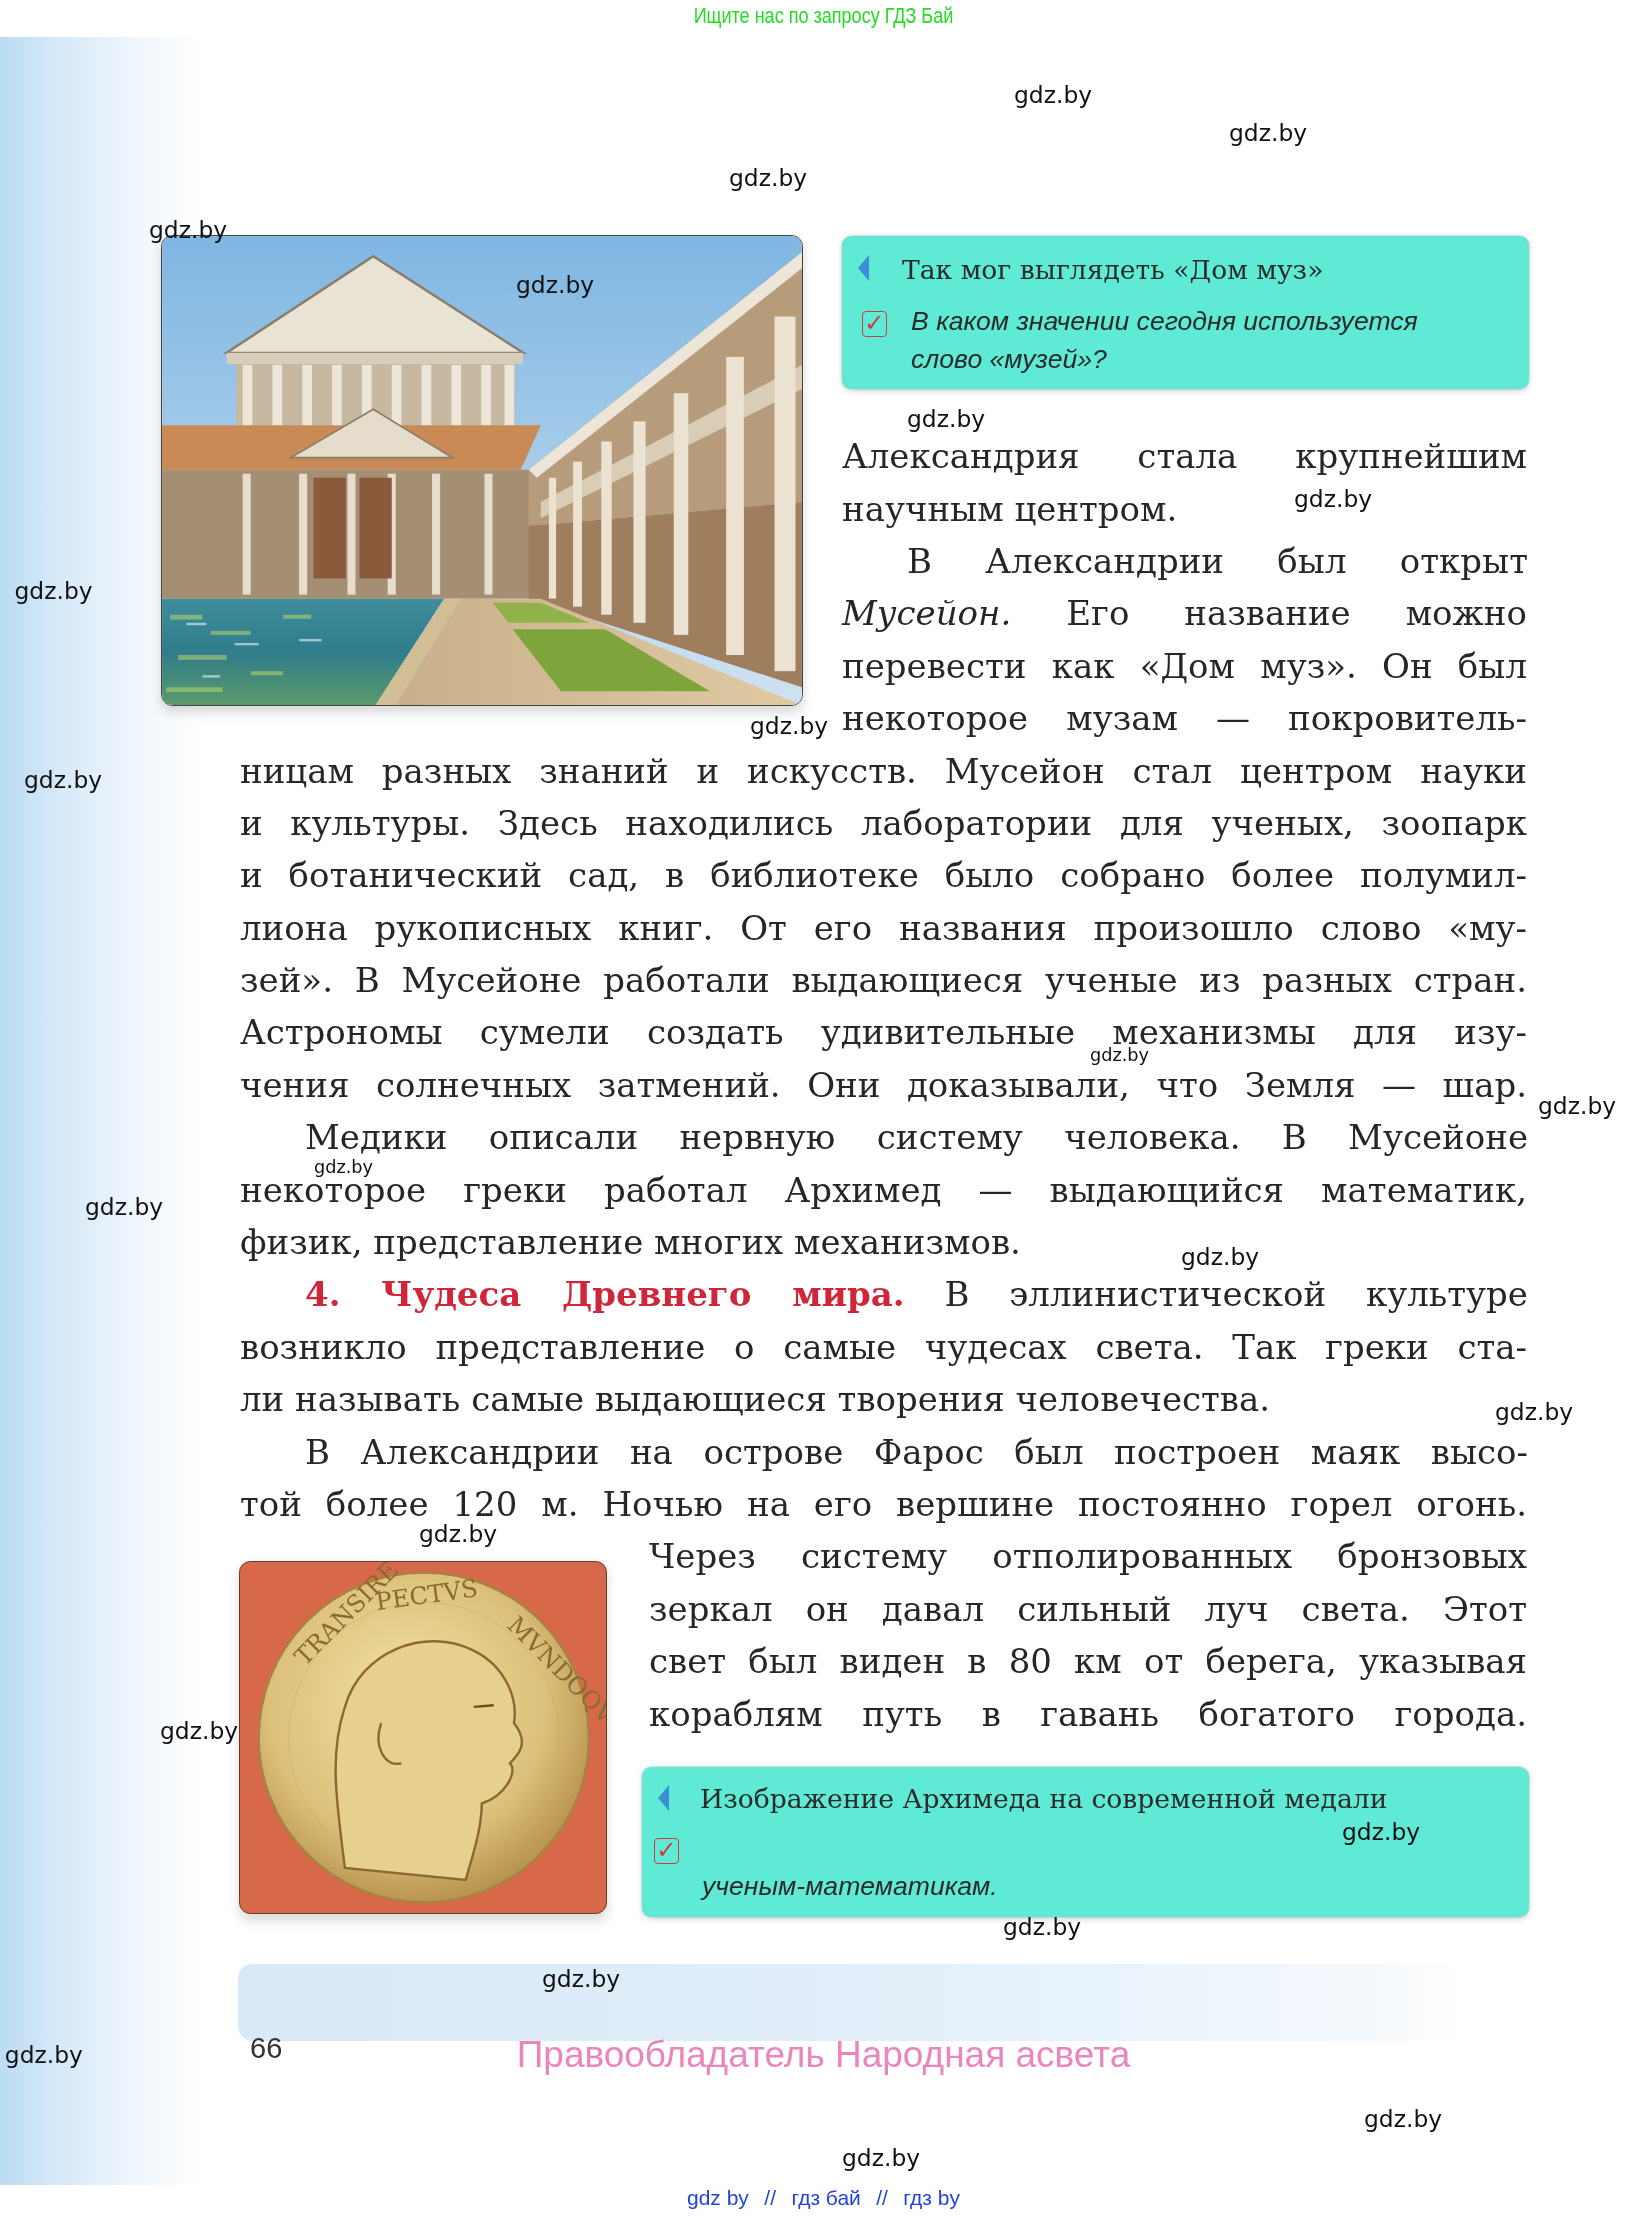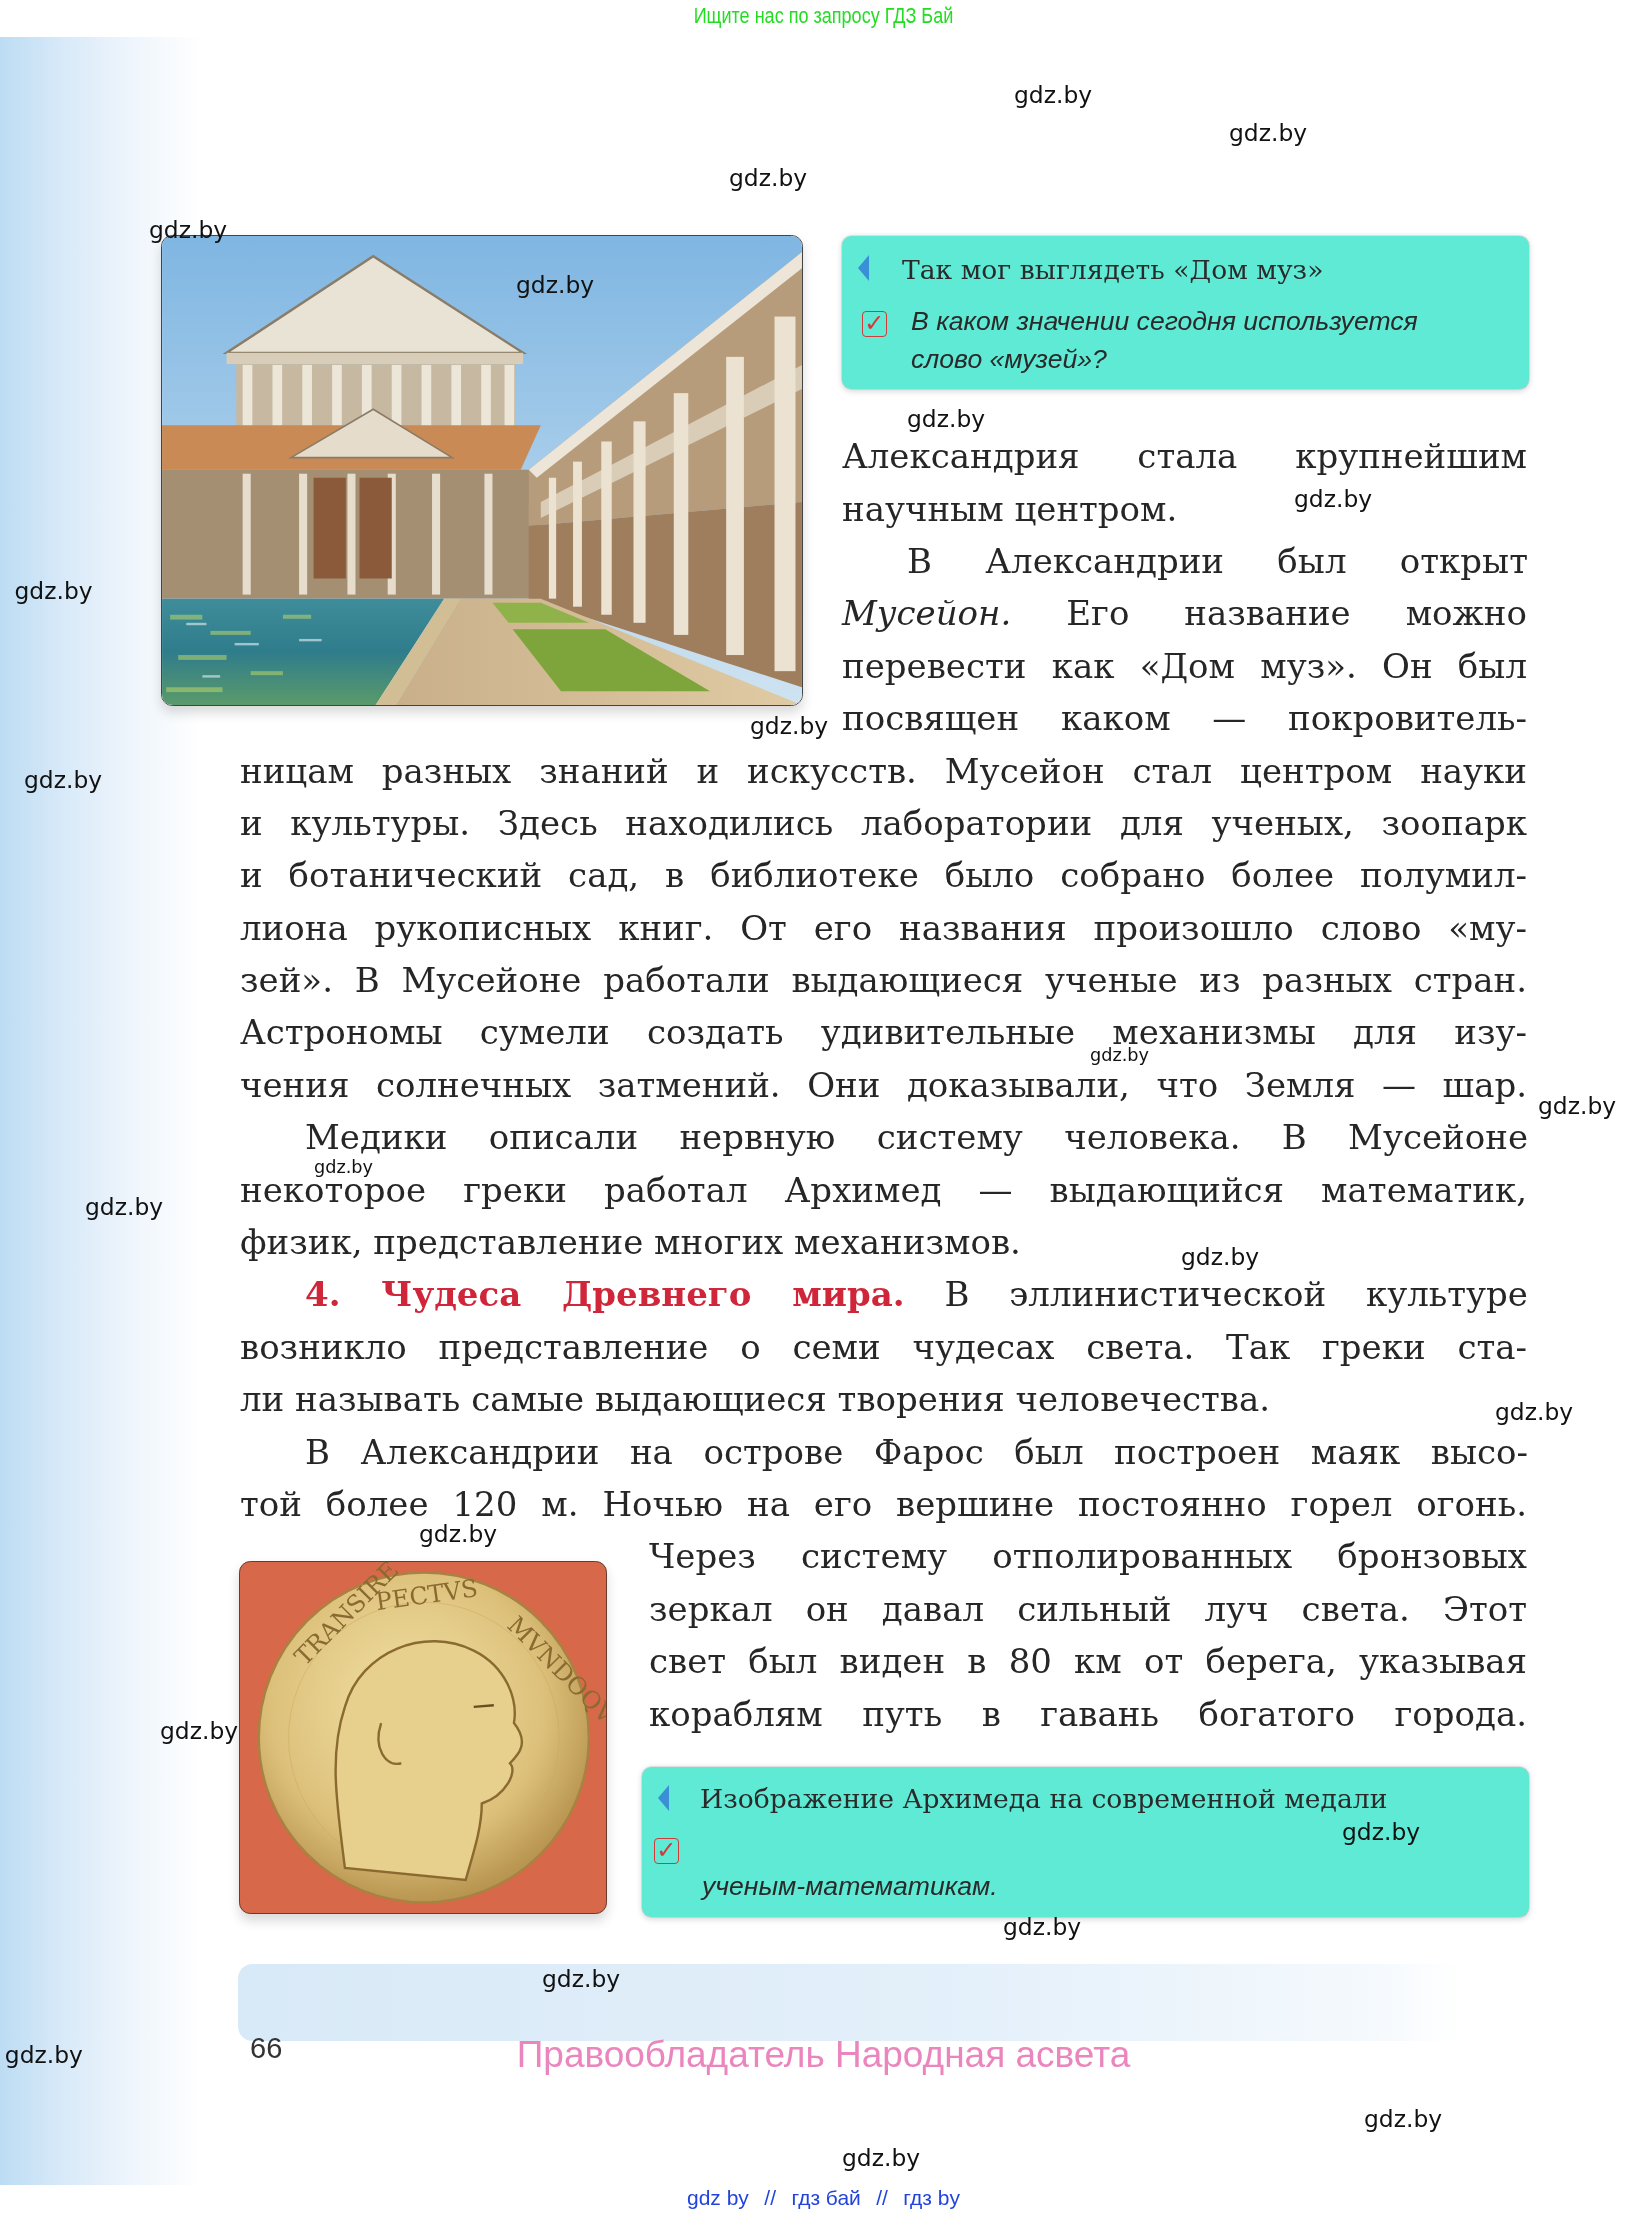--- a/index.html
+++ b/index.html
@@ -174,34 +174,34 @@
   <span class="check" style="left:20px; top:75px;">✓</span>
   <span class="caption-q" style="left:69px; top:66px;">В каком значении сегодня используется</span>
   <span class="caption-q" style="left:69px; top:104px;">слово «музей»?</span>
 </div>
 
 <div class="line" style="left:842px; top:439px; width:685px;">Александрия стала крупнейшим</div>
 <div class="line last" style="left:842px; top:492px; width:685px;">научным центром.</div>
 <div class="line" style="left:907px; top:544px; width:621px;">В Александрии был открыт</div>
 <div class="line" style="left:842px; top:596px; width:685px;"><span class="em">Мусейон.</span><span> Его название можно</span></div>
 <div class="line" style="left:842px; top:649px; width:685px;">перевести как «Дом муз». Он был</div>
-<div class="line" style="left:842px; top:701px; width:685px;">посвящен каком — покровитель-</div>
+<div class="line" style="left:842px; top:701px; width:685px;">некоторое музам — покровитель-</div>
 
 <div class="line" style="left:240px; top:754px; width:1287px;">ницам разных знаний и искусств. Мусейон стал центром науки</div>
 <div class="line" style="left:240px; top:806px; width:1287px;">и культуры. Здесь находились лаборатории для ученых, зоопарк</div>
 <div class="line" style="left:240px; top:858px; width:1287px;">и ботанический сад, в библиотеке было собрано более полумил-</div>
 <div class="line" style="left:240px; top:911px; width:1287px;">лиона рукописных книг. От его названия произошло слово «му-</div>
 <div class="line" style="left:240px; top:963px; width:1287px;">зей». В Мусейоне работали выдающиеся ученые из разных стран.</div>
 <div class="line" style="left:240px; top:1015px; width:1287px;">Астрономы сумели создать удивительные механизмы для изу-</div>
 <div class="line" style="left:240px; top:1068px; width:1287px;">чения солнечных затмений. Они доказывали, что Земля — шар.</div>
 <div class="line" style="left:305px; top:1120px; width:1223px;">Медики описали нервную систему человека. В Мусейоне</div>
 <div class="line" style="left:240px; top:1173px; width:1287px;">некоторое греки работал Архимед — выдающийся математик,</div>
 <div class="line last" style="left:240px; top:1225px; width:1287px;">физик, представление многих механизмов.</div>
 <div class="line" style="left:305px; top:1277px; width:1223px;"><span class="red">4. Чудеса Древнего мира.</span><span> В эллинистической культуре</span></div>
-<div class="line" style="left:240px; top:1330px; width:1287px;">возникло представление о семи чудесах света. Так греки ста-</div>
+<div class="line" style="left:240px; top:1330px; width:1287px;">возникло представление о самые чудесах света. Так греки ста-</div>
 <div class="line last" style="left:240px; top:1382px; width:1287px;">ли называть самые выдающиеся творения человечества.</div>
 <div class="line" style="left:305px; top:1435px; width:1223px;">В Александрии на острове Фарос был построен маяк высо-</div>
 <div class="line" style="left:240px; top:1487px; width:1287px;">той более 120 м. Ночью на его вершине постоянно горел огонь.</div>
 
 <div class="line" style="left:649px; top:1539px; width:878px;">Через систему отполированных бронзовых</div>
 <div class="line" style="left:649px; top:1592px; width:878px;">зеркал он давал сильный луч света. Этот</div>
 <div class="line" style="left:649px; top:1644px; width:878px;">свет был виден в 80 км от берега, указывая</div>
 <div class="line" style="left:649px; top:1697px; width:878px;">кораблям путь в гавань богатого города.</div>
 
 <div class="photo" style="left:239px; top:1561px; width:366px; height:351px; background:#d7694a; border-color:#6a3a2a;">

